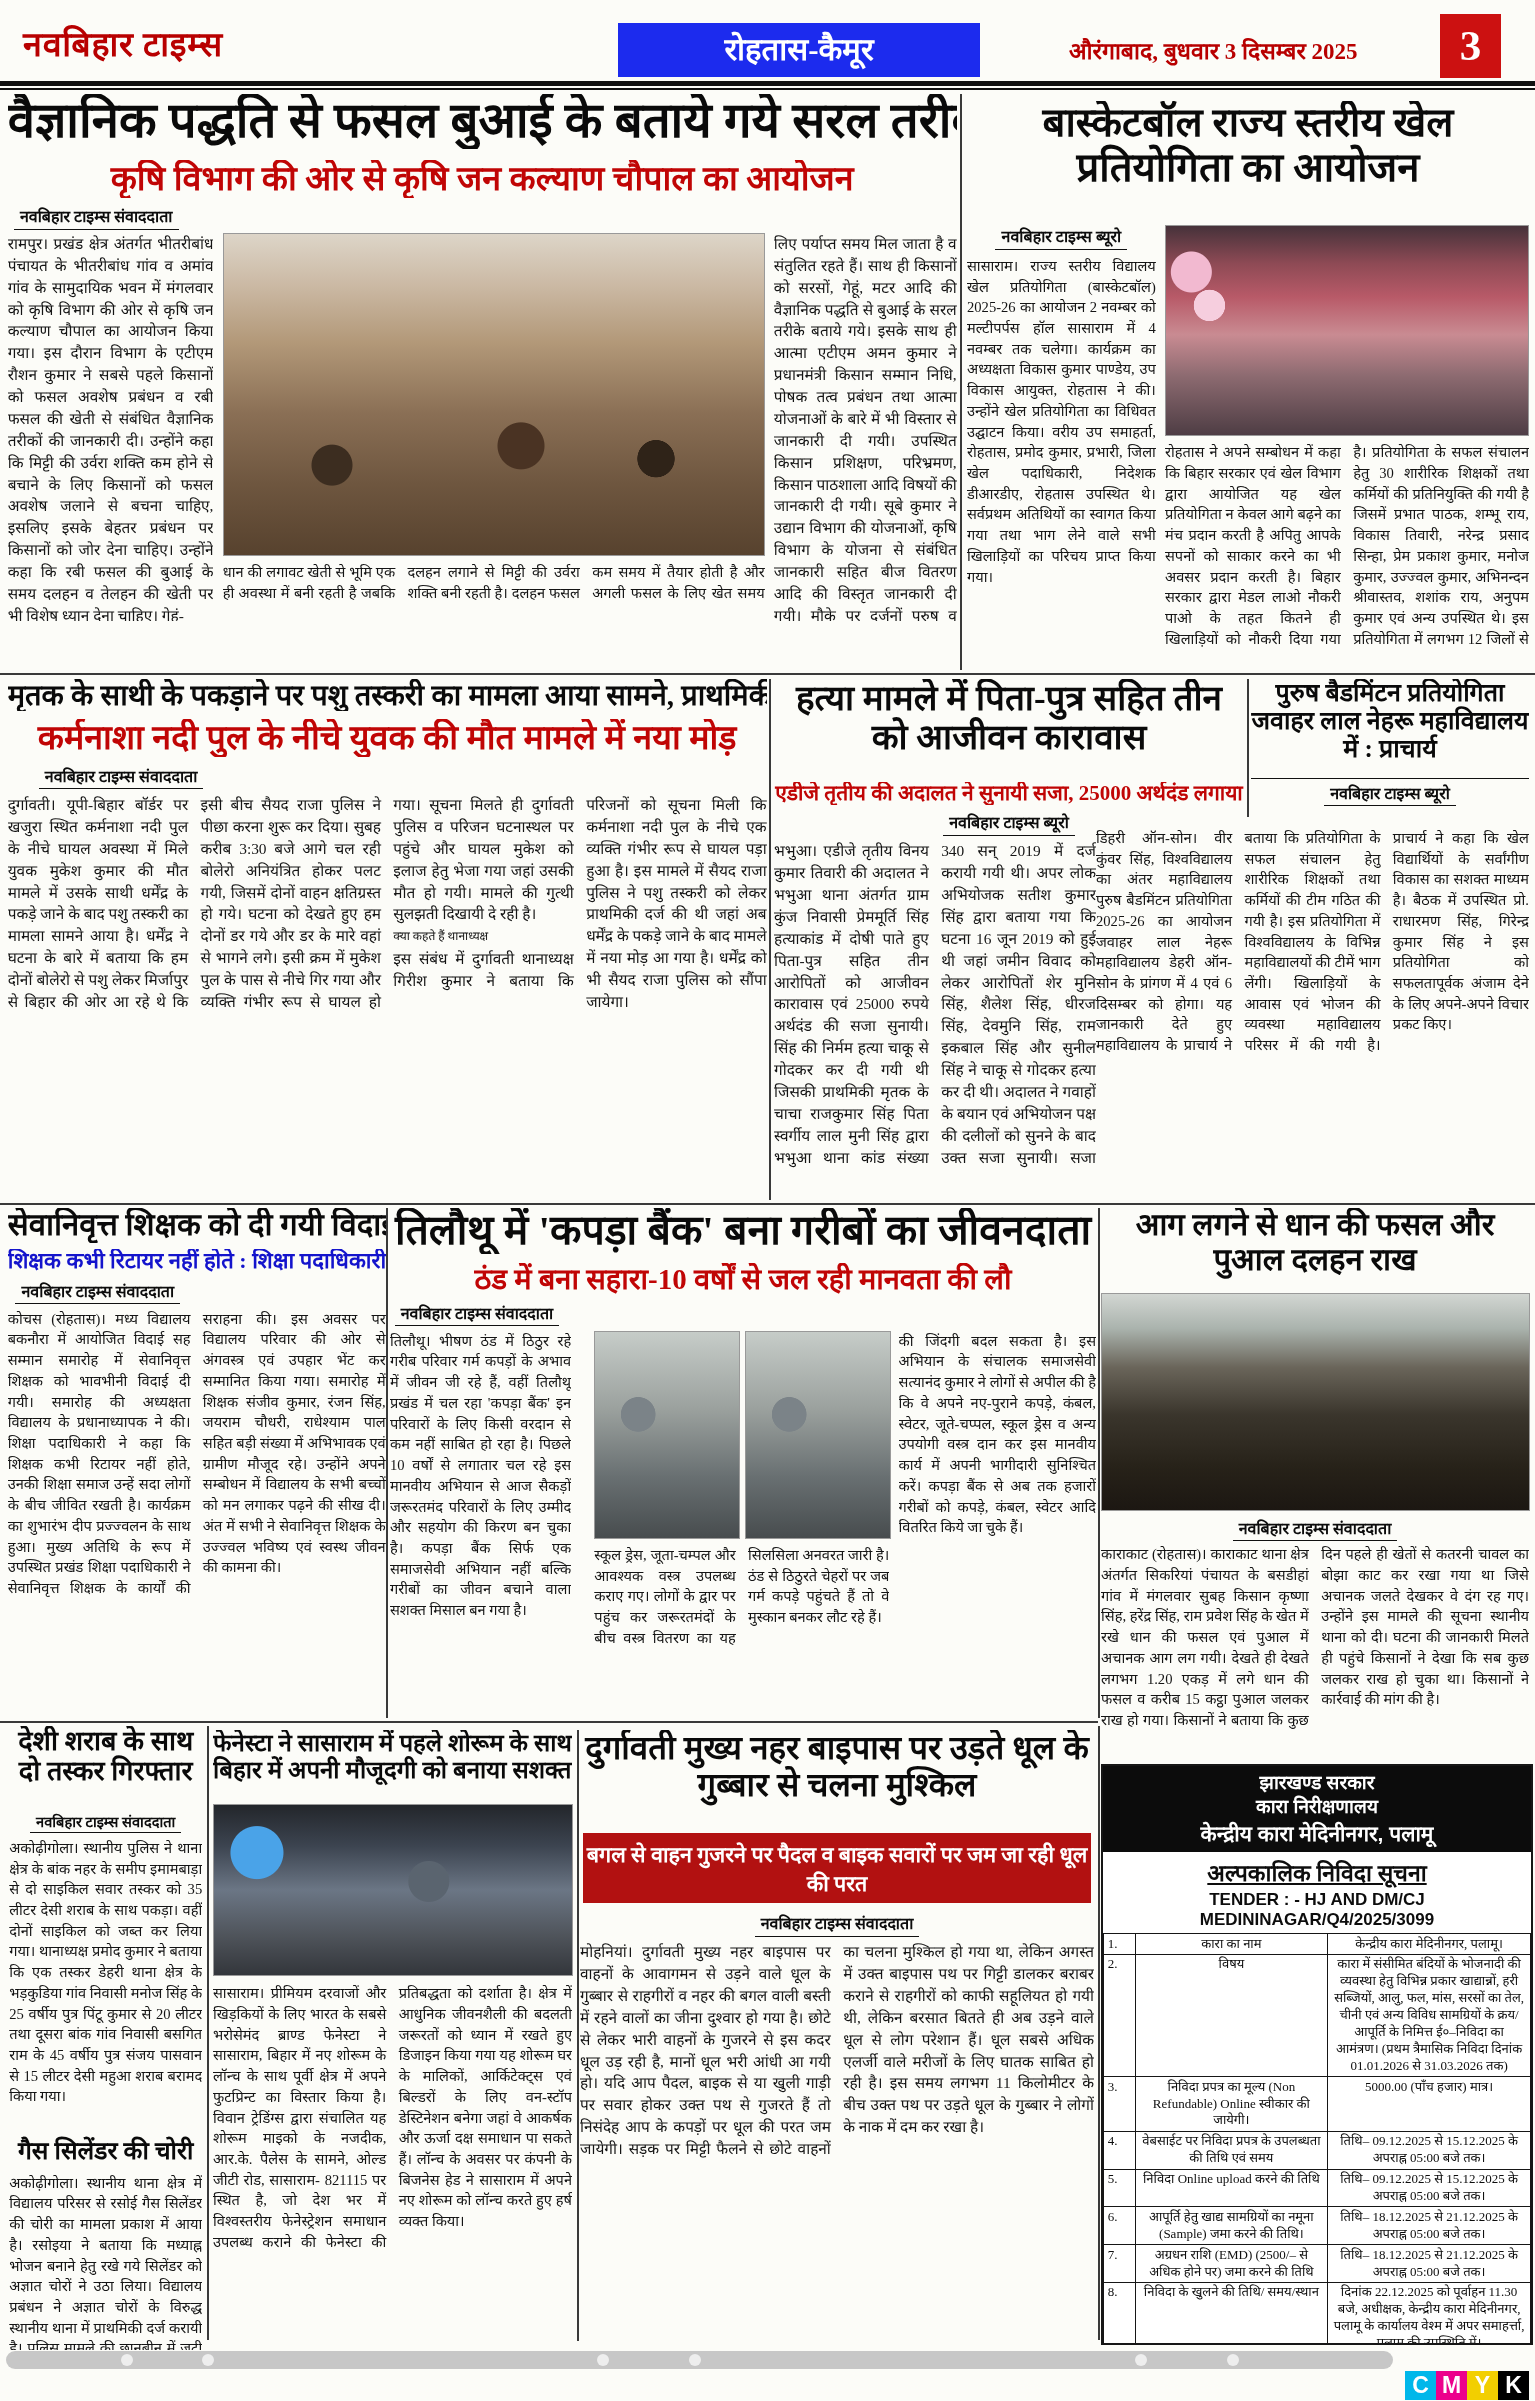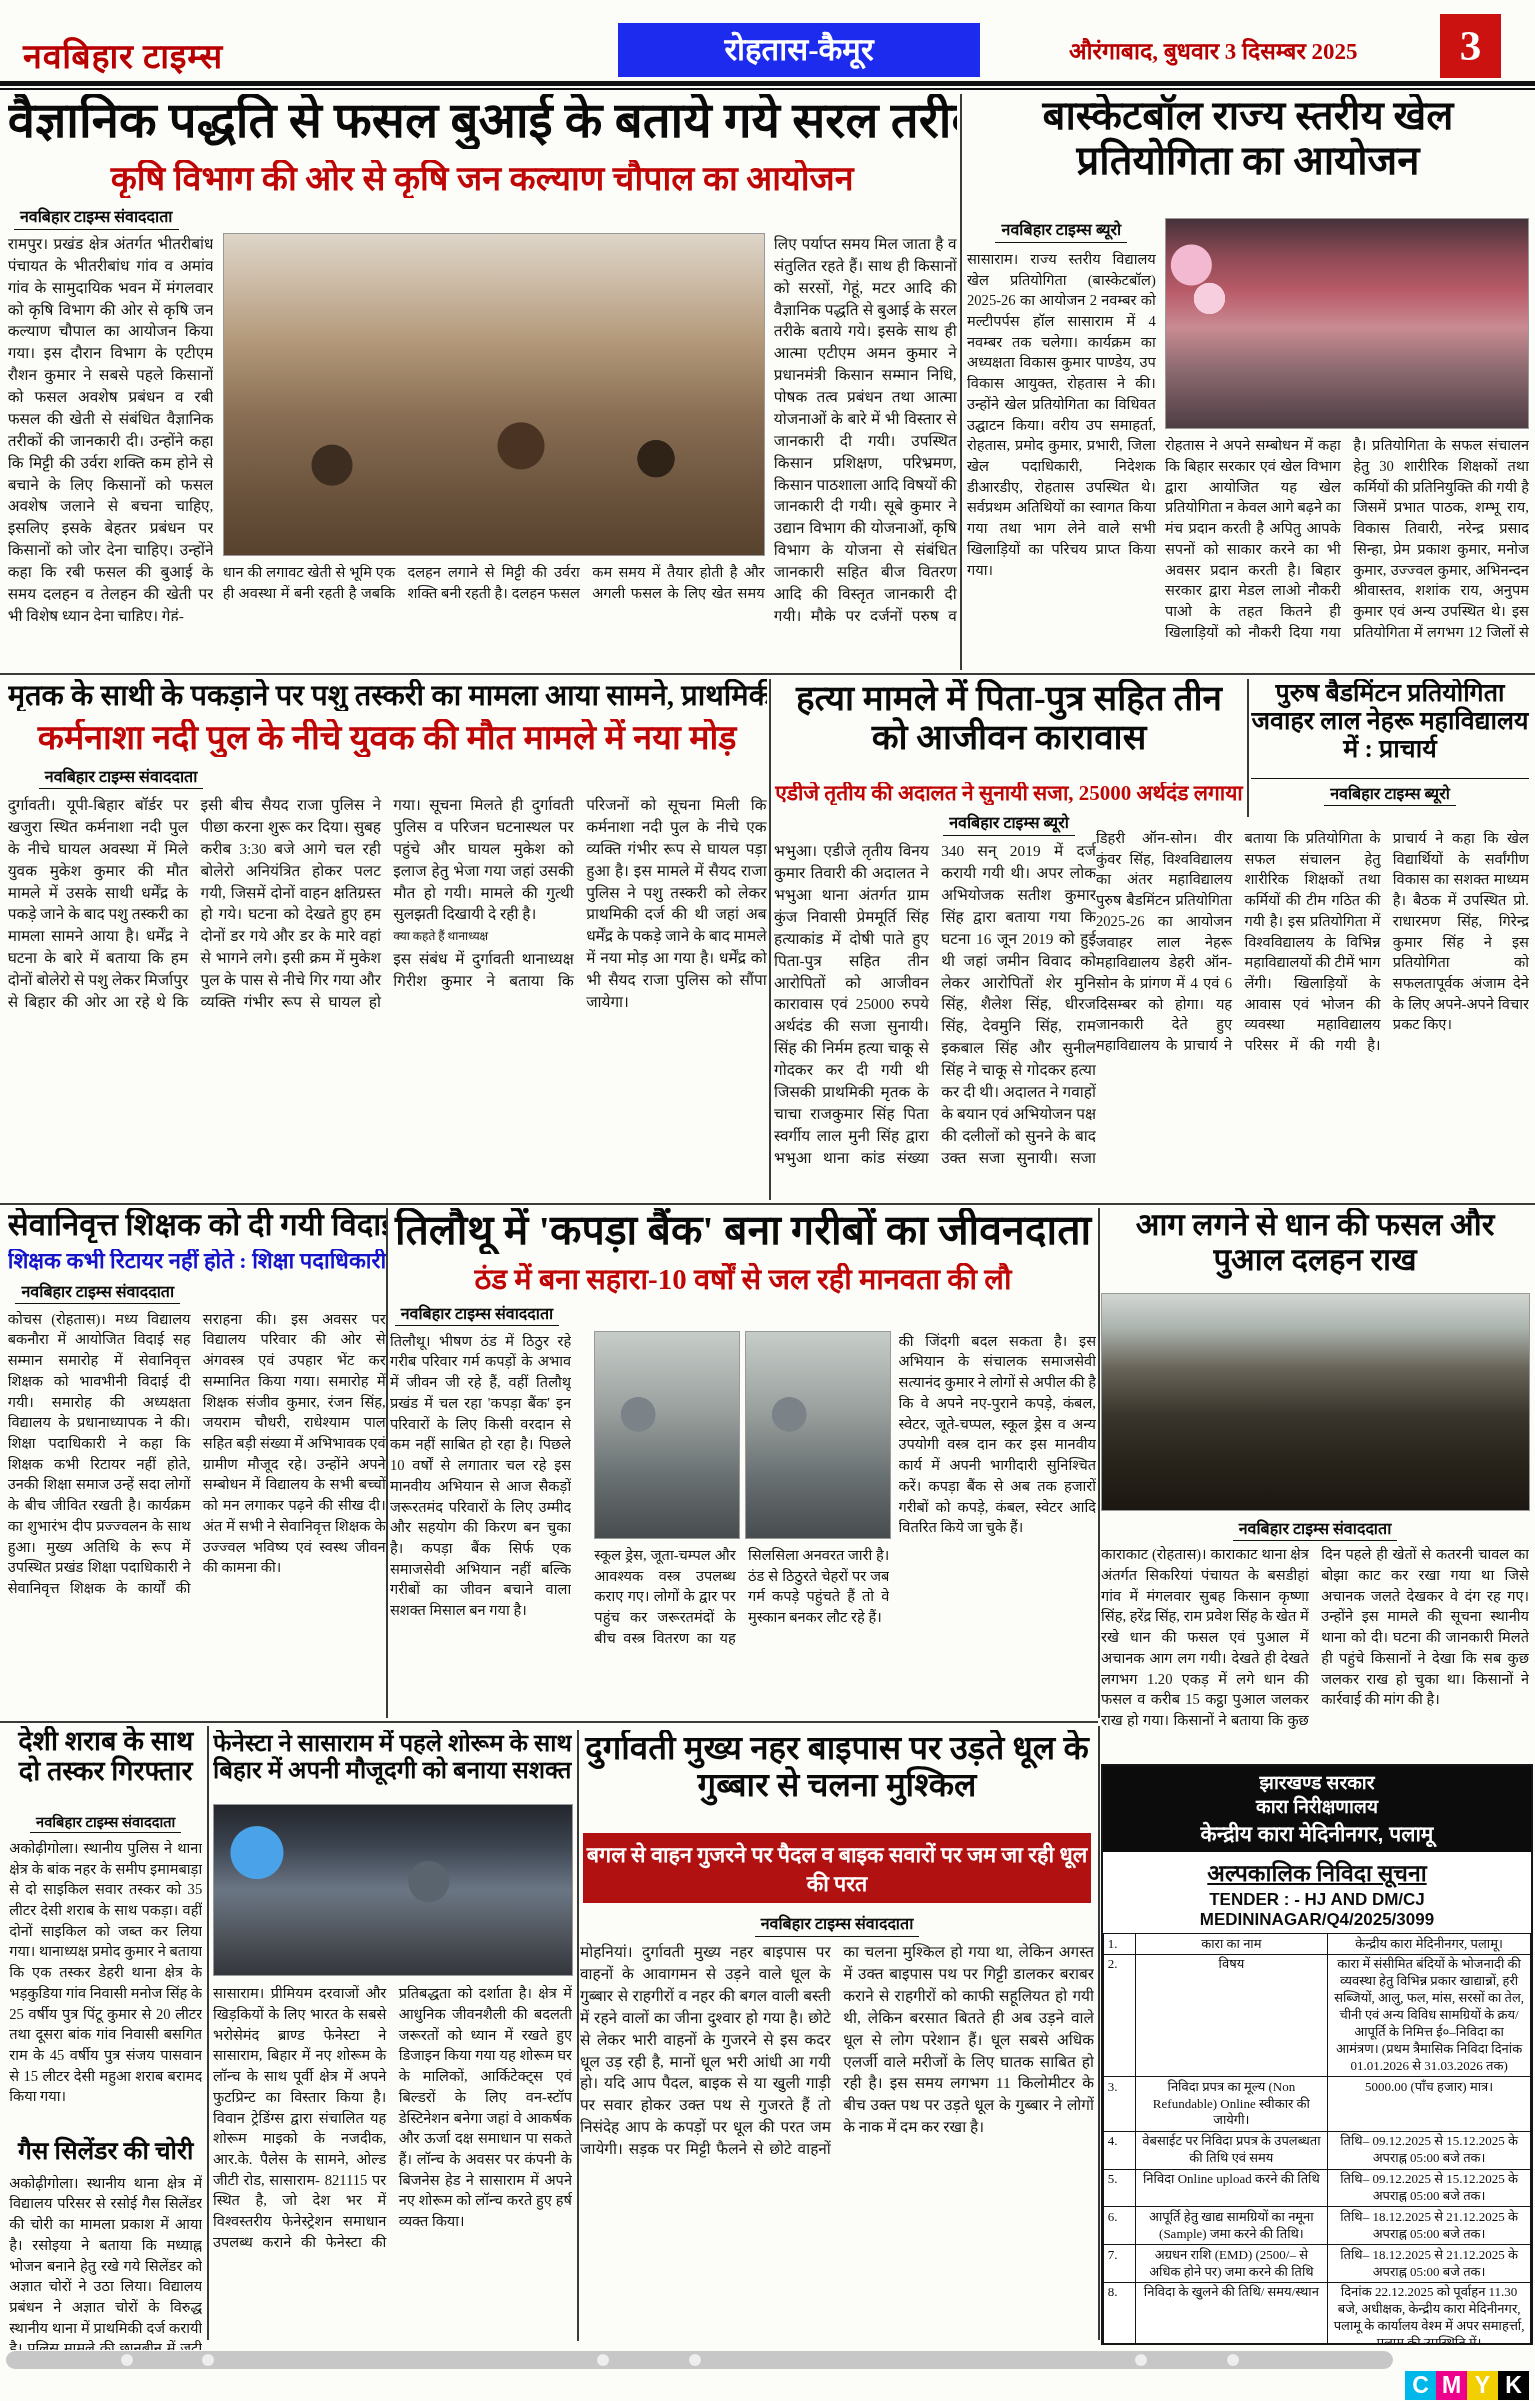--- a/index.html
+++ b/index.html
@@ -68,42 +68,42 @@
   .cmykwrap{display:flex;}
   .cmyk{width:31px;height:29px;color:#fff;font-family:"Liberation Sans",sans-serif;
         font-weight:900;font-size:23px;text-align:center;line-height:29px;}
   .c{background:#00b7ea;}  .m{background:#ec008c;}  .y{background:#f2cf00;}  .k{background:#000;}
 </style>
 </head>
 <body>
 
 <div class="page">
 
-  <div class="abs papername" style="left:23px;top:32px;text-align:right;">नवबिहार टाइम्स</div>
+  <div class="abs papername" style="left:23px;top:20px;text-align:right;">नवबिहार टाइम्स</div>
   <div class="abs edbox" style="left:591px;top:23px;width:362px;height:54px;margin-left:27px;">रोहतास-कैमूर</div>
   <div class="abs dateline" style="left:1069px;top:34px;">औरंगाबाद, बुधवार 3 दिसम्बर 2025</div>
   <div class="abs pagebox" style="left:1440px;top:14px;width:61px;height:64px;">3</div>
   <div class="abs rule1" style="left:0;top:81px;width:1535px;height:5.4px;"></div>
   <div class="abs rule1" style="left:0;top:88px;width:1535px;height:1.5px;"></div>
 
   <section class="abs" style="left:7.7px;top:94px;width:949px;height:577px;">
     <h1 class="hl one" style="font-size:49px;">वैज्ञानिक पद्धति से फसल बुआई के बताये गये सरल तरीके</h1>
     <h2 class="hl red one" style="font-size:34px;margin-top:10.7px;">कृषि विभाग की ओर से कृषि जन कल्याण चौपाल का आयोजन</h2>
     <div style="margin:7.7px 0 3.1px 6.1px;"><span class="byline">नवबिहार टाइम्स संवाददाता</span></div>
     <div class="row" style="height:388px;">
       <div class="bodytext" style="width:206px;overflow:hidden;">रामपुर। प्रखंड क्षेत्र अंतर्गत भीतरीबांध पंचायत के भीतरीबांध गांव व अमांव गांव के सामुदायिक भवन में मंगलवार को कृषि विभाग की ओर से कृषि जन कल्याण चौपाल का आयोजन किया गया। इस दौरान विभाग के एटीएम रौशन कुमार ने सबसे पहले किसानों को फसल अवशेष प्रबंधन व रबी फसल की खेती से संबंधित वैज्ञानिक तरीकों की जानकारी दी। उन्होंने कहा कि मिट्टी की उर्वरा शक्ति कम होने से बचाने के लिए किसानों को फसल अवशेष जलाने से बचना चाहिए, इसलिए इसके बेहतर प्रबंधन पर किसानों को जोर देना चाहिए। उन्होंने कहा कि रबी फसल की बुआई के समय दलहन व तेलहन की खेती पर भी विशेष ध्यान देना चाहिए। गेहूं-</div>
       <div style="width:542px;">
         <div class="photo ph-agri" style="width:540px;height:321px;"></div>
         <div class="bodytext cols3 small" style="margin-top:6.1px;height:58px;overflow:hidden;">धान की लगावट खेती से भूमि एक ही अवस्था में बनी रहती है जबकि दलहन लगाने से मिट्टी की उर्वरा शक्ति बनी रहती है। दलहन फसल कम समय में तैयार होती है और अगली फसल के लिए खेत समय पर तैयार हो जाता है। इस दौरान किसानों की समस्याओं का समाधान भी किया गया।</div>
       </div>
       <div class="bodytext" style="width:183px;overflow:hidden;">लिए पर्याप्त समय मिल जाता है व संतुलित रहते हैं। साथ ही किसानों को सरसों, गेहूं, मटर आदि की वैज्ञानिक पद्धति से बुआई के सरल तरीके बताये गये। इसके साथ ही आत्मा एटीएम अमन कुमार ने प्रधानमंत्री किसान सम्मान निधि, पोषक तत्व प्रबंधन तथा आत्मा योजनाओं के बारे में भी विस्तार से जानकारी दी गयी। उपस्थित किसान प्रशिक्षण, परिभ्रमण, किसान पाठशाला आदि विषयों की जानकारी दी गयी। सूबे कुमार ने उद्यान विभाग की योजनाओं, कृषि विभाग के योजना से संबंधित जानकारी सहित बीज वितरण आदि की विस्तृत जानकारी दी गयी। मौके पर दर्जनों पुरुष व महिला किसान उपस्थित थे।</div>
     </div>
   </section>
 
-  <section class="abs" style="left:967px;top:94px;width:562px;height:577px;">
+  <section class="abs" style="left:967px;top:101px;width:562px;height:577px;">
     <h1 class="hl" style="font-size:40px;height:115px;overflow:hidden;">बास्केटबॉल राज्य स्तरीय खेल प्रतियोगिता का आयोजन</h1>
     <div class="row" style="margin-top:9.2px;">
       <div style="width:189px;">
         <div class="bylinewrap"><span class="byline">नवबिहार टाइम्स ब्यूरो</span></div>
         <div class="bodytext small" style="margin-top:6.1px;height:415px;overflow:hidden;">सासाराम। राज्य स्तरीय विद्यालय खेल प्रतियोगिता (बास्केटबॉल) 2025-26 का आयोजन 2 नवम्बर को मल्टीपर्पस हॉल सासाराम में 4 नवम्बर तक चलेगा। कार्यक्रम का अध्यक्षता विकास कुमार पाण्डेय, उप विकास आयुक्त, रोहतास ने की। उन्होंने खेल प्रतियोगिता का विधिवत उद्घाटन किया। वरीय उप समाहर्ता, रोहतास, प्रमोद कुमार, प्रभारी, जिला खेल पदाधिकारी, निदेशक डीआरडीए, रोहतास उपस्थित थे। सर्वप्रथम अतिथियों का स्वागत किया गया तथा भाग लेने वाले सभी खिलाड़ियों का परिचय प्राप्त किया गया।</div>
       </div>
       <div style="width:364px;">
         <div class="photo ph-basket" style="width:362px;height:209px;"></div>
         <div class="bodytext cols2 small" style="margin-top:6.1px;height:221px;overflow:hidden;">रोहतास ने अपने सम्बोधन में कहा कि बिहार सरकार एवं खेल विभाग द्वारा आयोजित यह खेल प्रतियोगिता न केवल आगे बढ़ने का मंच प्रदान करती है अपितु आपके सपनों को साकार करने का भी अवसर प्रदान करती है। बिहार सरकार द्वारा मेडल लाओ नौकरी पाओ के तहत कितने ही खिलाड़ियों को नौकरी दिया गया है। प्रतियोगिता के सफल संचालन हेतु 30 शारीरिक शिक्षकों तथा कर्मियों की प्रतिनियुक्ति की गयी है जिसमें प्रभात पाठक, शम्भू राय, विकास तिवारी, नरेन्द्र प्रसाद सिन्हा, प्रेम प्रकाश कुमार, मनोज कुमार, उज्ज्वल कुमार, अभिनन्दन श्रीवास्तव, शशांक राय, अनुपम कुमार एवं अन्य उपस्थित थे। इस प्रतियोगिता में लगभग 12 जिलों से 280 खिलाड़ी एवं पदाधिकारी भाग ले रहे हैं। बालक वर्ग में कुल 40 टीम प्रभागी हुए जिसमें 14-16 आयु वर्ग में बेतिया, कटिहार, समस्तीपुर की टीमें शामिल हैं।</div>
       </div>

